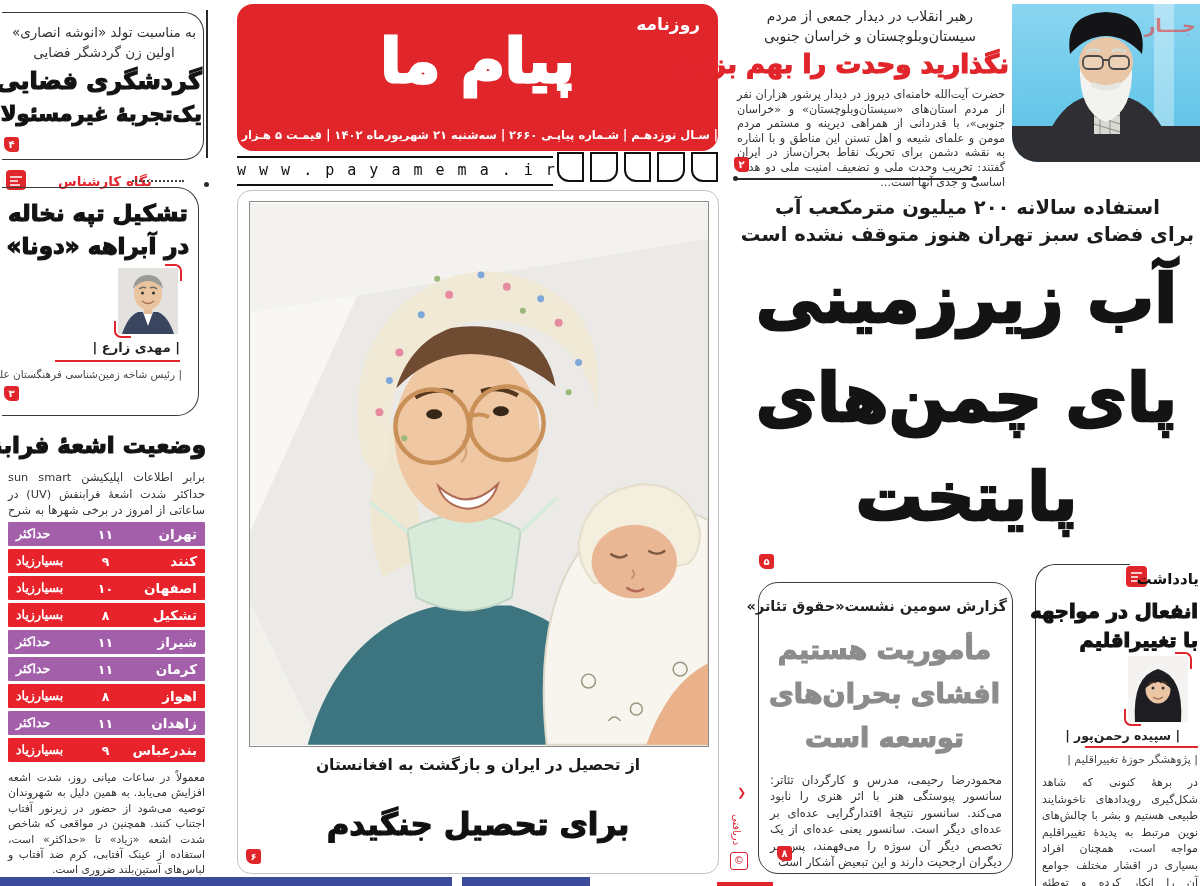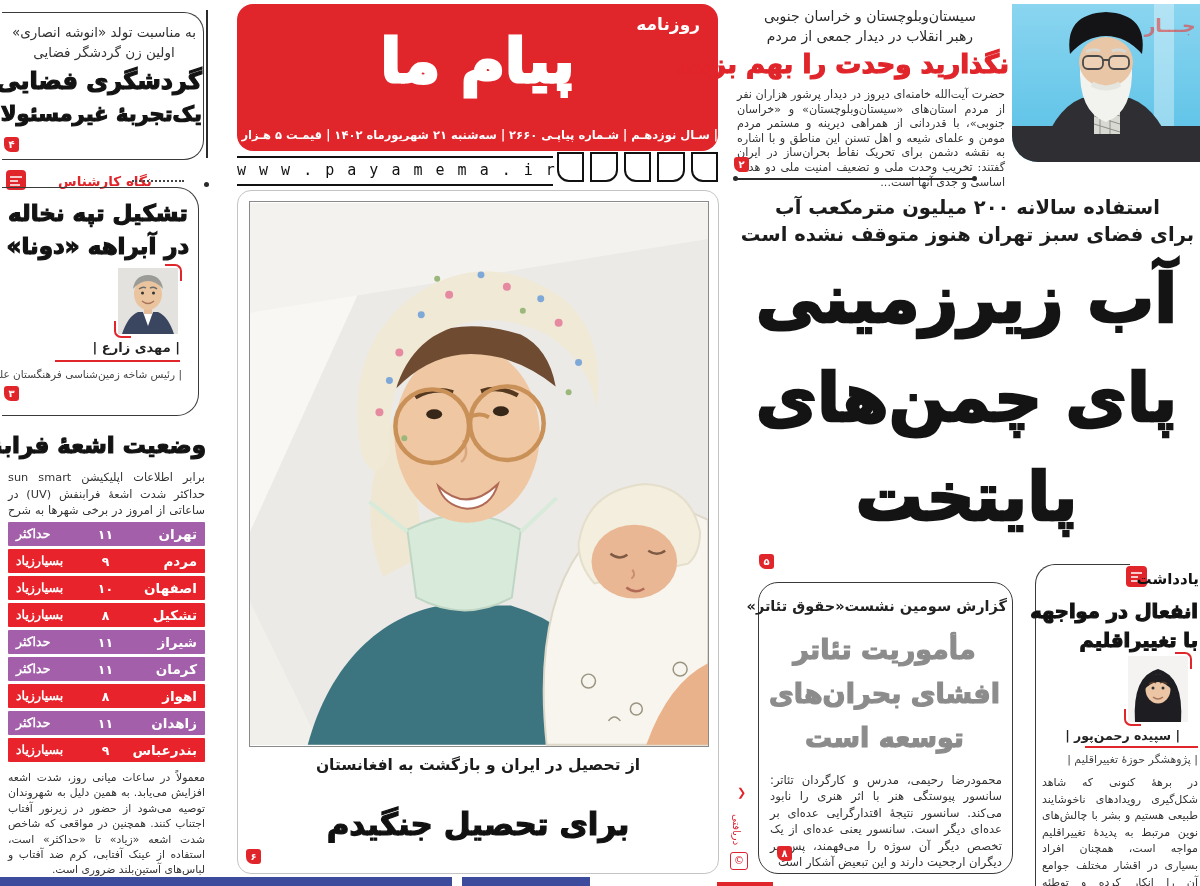--- a/index.html
+++ b/index.html
@@ -92,21 +92,21 @@
 
   <div class="abs c nw fat1" style="left:2px;top:432px;width:204px;font-size:23px;font-weight:bold;color:#131313;">وضعیت اشعهٔ فرابنفش</div>
   <div class="abs jus" style="left:8px;top:470px;width:197px;font-size:11.3px;line-height:16.5px;color:#333;">برابر اطلاعات اپلیکیشن sun smart حداکثر شدت اشعهٔ فرابنفش (UV) در ساعاتی از امروز در برخی شهرها به شرح زیر خواهد بود</div>
   <div class="abs" style="left:8px;top:522px;width:197px;">
     <div class="uv-row level-max">
       <span class="uv-city">تهران</span>
         <span class="uv-val">۱۱</span>
         <span class="uv-status">حداکثر</span>
     </div>
     <div class="uv-row level-veryhigh">
-      <span class="uv-city">مردم</span>
+      <span class="uv-city">کنند</span>
         <span class="uv-val">۹</span>
         <span class="uv-status">بسیارزیاد</span>
     </div>
     <div class="uv-row level-veryhigh">
       <span class="uv-city">اصفهان</span>
         <span class="uv-val">۱۰</span>
         <span class="uv-status">بسیارزیاد</span>
     </div>
     <div class="uv-row level-veryhigh">
       <span class="uv-city">تشکیل</span>
@@ -241,43 +241,43 @@
       <path d="M80,80 Q94,88 108,80" stroke="#e6e6e0" stroke-width="5" fill="none"></path>
       <rect x="71" y="52" width="20" height="13" rx="5" fill="rgba(255,255,255,0.2)" stroke="#4a4a4a" stroke-width="1.8"></rect>
       <rect x="97" y="52" width="20" height="13" rx="5" fill="rgba(255,255,255,0.2)" stroke="#4a4a4a" stroke-width="1.8"></rect>
       <path d="M91,56 h6" stroke="#4a4a4a" stroke-width="1.8"></path>
       <path d="M74,48 q7,-4 14,-1 M100,47 q7,-3 14,1" stroke="#d8d8d2" stroke-width="3" fill="none"></path>
       <path d="M58,50 Q52,10 94,8 Q136,10 130,50 Q114,32 94,32 Q74,32 58,50 Z" fill="#141416"></path>
       <text x="158" y="28" text-anchor="middle" font-size="19" font-weight="bold" fill="rgba(225,70,70,0.65)" font-family="DejaVu Sans,sans-serif">جـــار</text>
     </svg>
   </div>
   <div class="abs c" style="left:735px;top:7px;width:270px;font-size:14px;line-height:19.5px;color:#2a2a2a;">
+    <div class="nw">رهبر انقلاب در دیدار جمعی از مردم</div>
     <div class="nw">سیستان‌وبلوچستان و خراسان جنوبی</div>
-    <div class="nw">رهبر انقلاب در دیدار جمعی از مردم</div>
   </div>
   <div class="abs c nw fat1" style="left:731px;top:49px;width:278px;font-size:26px;font-weight:bold;color:#e0252b;">نگذارید وحدت را بهم بزنند</div>
   <div class="abs jus" style="left:737px;top:88px;width:268px;font-size:11.2px;line-height:14.6px;color:#333;">حضرت آیت‌الله خامنه‌ای دیروز در دیدار پرشور هزاران نفر از مردم استان‌های «سیستان‌وبلوچستان» و «خراسان جنوبی»، با قدردانی از همراهی دیرینه و مستمر مردم مومن و علمای شیعه و اهل تسنن این مناطق و با اشاره به نقشه دشمن برای تحریک نقاط بحران‌ساز در ایران گفتند: تخریب وحدت ملی و تضعیف امنیت ملی دو هدف اساسی و جدی آنها است...</div>
   <div class="badge" style="left:734px;top:157px;">۲</div>
   <div class="rule" style="left:735px;top:178px;width:240px;"></div>
 
   <div class="abs c" style="left:735px;top:194px;width:465px;font-size:19.5px;font-weight:bold;line-height:27px;color:#1c1c1c;">
     <div class="nw">استفاده سالانه ۲۰۰ میلیون مترمکعب آب</div>
     <div class="nw">برای فضای سبز تهران هنوز متوقف نشده است</div>
   </div>
   <div class="abs c" style="left:728px;top:250px;width:477px;font-weight:bold;color:#141414;">
     <div class="nw fat2" style="font-size:67px;line-height:99px;">آب زیرزمینی</div>
     <div class="nw fat2" style="font-size:67px;line-height:99px;">پای چمن‌های</div>
     <div class="nw fat2" style="font-size:67px;line-height:99px;">پایتخت</div>
   </div>
   <div class="badge" style="left:759px;top:554px;">۵</div>
 
   <div class="frame" style="left:758px;top:582px;width:253px;height:290px;border-radius:20px;"></div>
   <div class="abs c nw" style="left:762px;top:598px;width:245px;font-size:14.5px;font-weight:bold;color:#222;">گزارش سومین نشست«حقوق تئاتر»</div>
   <div class="abs c" style="left:760px;top:628px;width:249px;font-weight:bold;color:#8c8c8c;">
-    <div class="nw fat1" style="font-size:27px;line-height:44px;">مأموریت تئاتر</div>
+    <div class="nw fat1" style="font-size:27px;line-height:44px;">مأموریت هستیم</div>
     <div class="nw fat1" style="font-size:27px;line-height:44px;">افشای بحران‌های</div>
     <div class="nw fat1" style="font-size:27px;line-height:44px;">توسعه است</div>
   </div>
   <div class="abs jus" style="left:770px;top:772px;width:232px;font-size:11.6px;line-height:16.4px;color:#333;">محمودرضا رحیمی، مدرس و کارگردان تئاتر: سانسور پیوستگی هنر با اثر هنری را نابود می‌کند. سانسور نتیجهٔ اقتدارگرایی عده‌ای بر عده‌ای دیگر است. سانسور یعنی عده‌ای از یک تخصص دیگر آن سوژه را می‌فهمند، پس بر دیگران ارجحیت دارند و این تبعیض آشکار است</div>
   <div class="badge" style="left:777px;top:846px;">۸</div>
 
   <div class="abs" style="left:737px;top:786px;color:#e0252b;font-size:11px;font-weight:bold;">❮</div>
   <div class="abs c nw" style="left:706px;top:824px;width:60px;font-size:10px;color:#d23;transform:rotate(90deg);">دریافتی</div>
   <div class="abs c" style="left:730px;top:852px;width:16px;height:16px;border:1.5px solid #d23;border-radius:3px;color:#d23;font-size:10px;line-height:15px;">©</div>
 

